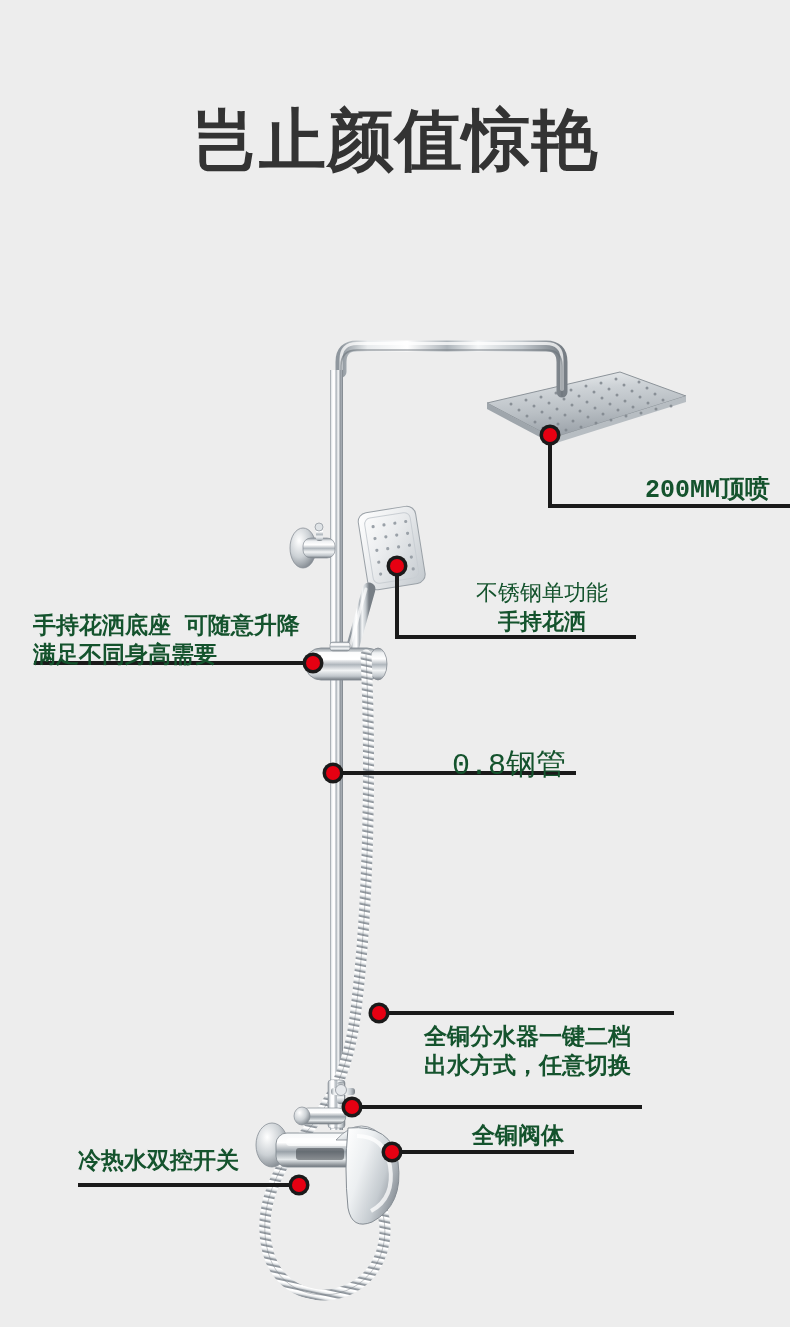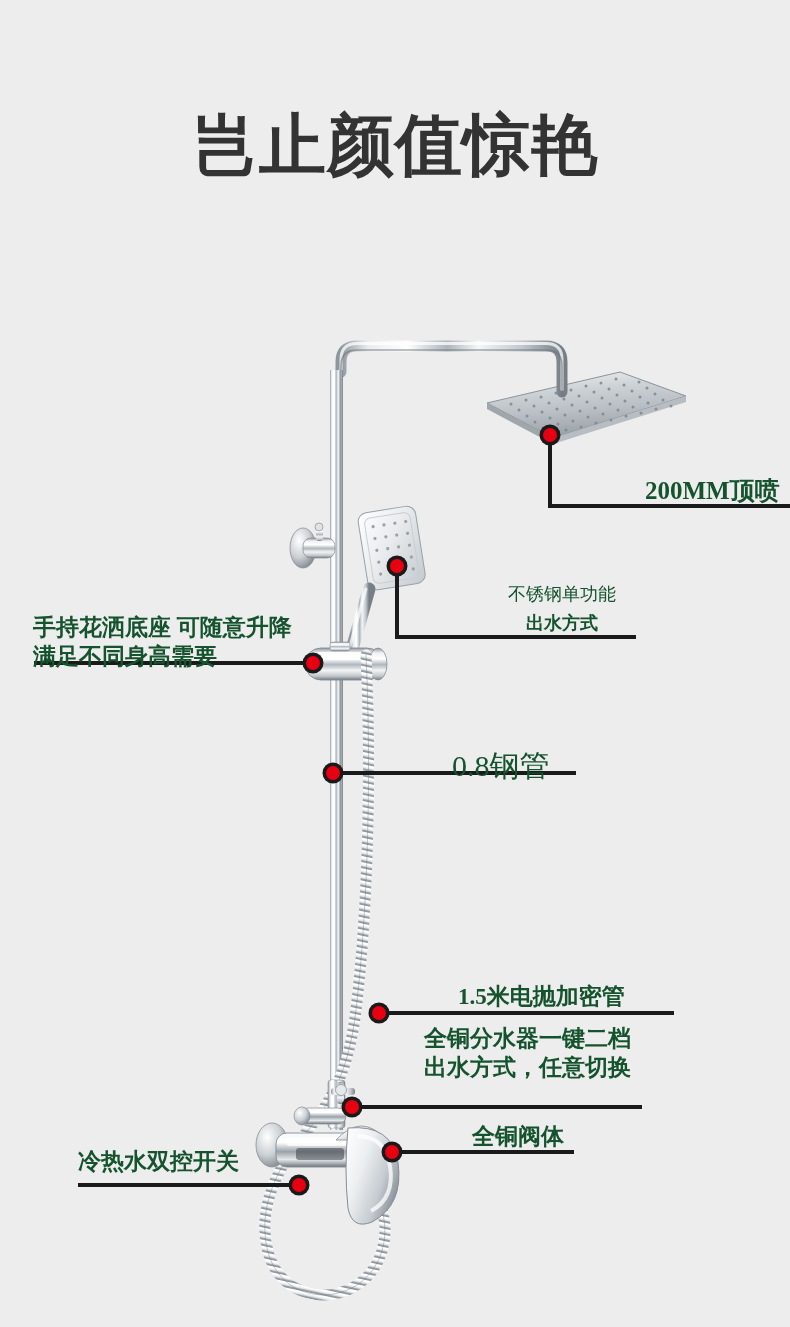--- a/index.html
+++ b/index.html
@@ -6,21 +6,21 @@
     margin: 0;
     padding: 0;
     background: #ffffff;
   }
   #page {
     position: relative;
     width: 790px;
     height: 1327px;
     background: #ededed;
     overflow: hidden;
-    font-family: Liberation Serif, serif;
+    font-family: Liberation Mono, monospace;
   }
 
   
   .headline {
     position: absolute;
     left: 0;
     top: 106px;
     width: 790px;
     text-align: center;
     color: #333333;
@@ -43,24 +43,23 @@
     left: 645px;
     top: 476px;
     font-size: 25px;
     line-height: 30px;
     font-weight: bold;
     text-align: left;
   }
   .ct-hand-shower {
     left: 476px;
     top: 580px;
-    font-size: 18px;
+    font-size: 22px;
     line-height: 29px;
     text-align: center;
-    margin-left: 32px;
   }
   .ct-hand-shower .ct-line:nth-child(1) { font-weight: normal; }
   .ct-hand-shower .ct-line:nth-child(2) { font-weight: bold; }
 
   .ct-bracket {
     left: 33px;
     top: 613px;
     font-size: 23px;
     line-height: 29px;
     font-weight: bold;
@@ -414,35 +413,32 @@
       </g>
     </g>
   </svg>
 
   <div class="callout-text ct-top-spray">
     <span class="ct-line">200MM顶喷</span>
   </div>
 
   <div class="callout-text ct-hand-shower">
     <span class="ct-line">不锈钢单功能</span>
-    <span class="ct-line">出水方式</span>
+    <span class="ct-line">手持花洒</span>
   </div>
 
   <div class="callout-text ct-bracket">
     <span class="ct-line">手持花洒底座  可随意升降</span>
     <span class="ct-line">满足不同身高需要</span>
   </div>
 
   <div class="callout-text ct-steel-pipe">
     <span class="ct-line">0.8钢管</span>
   </div>
 
-  <div class="callout-text ct-hose">
-    <span class="ct-line">1.5米电抛加密管</span>
-  </div>
 
   <div class="callout-text ct-diverter">
     <span class="ct-line">全铜分水器一键二档</span>
     <span class="ct-line">出水方式，任意切换</span>
   </div>
 
   <div class="callout-text ct-valve-body">
     <span class="ct-line">全铜阀体</span>
   </div>
 

